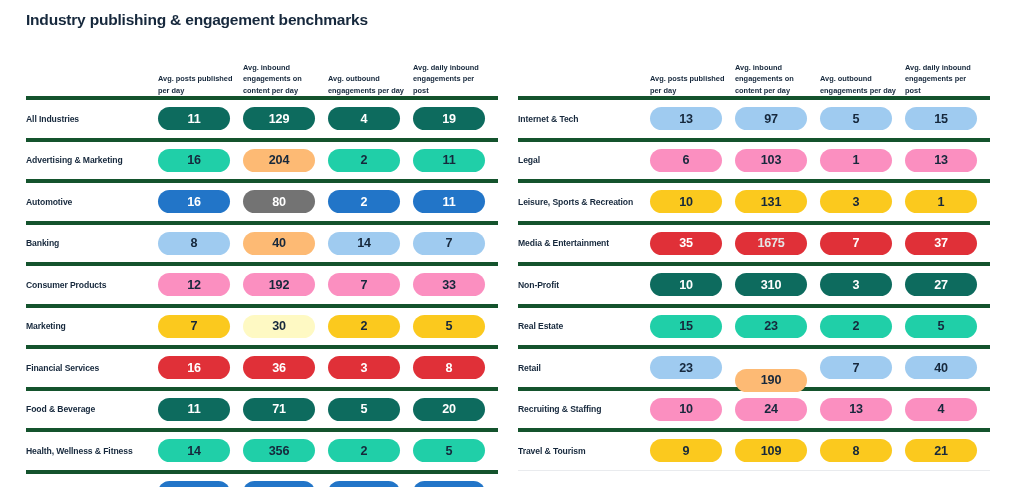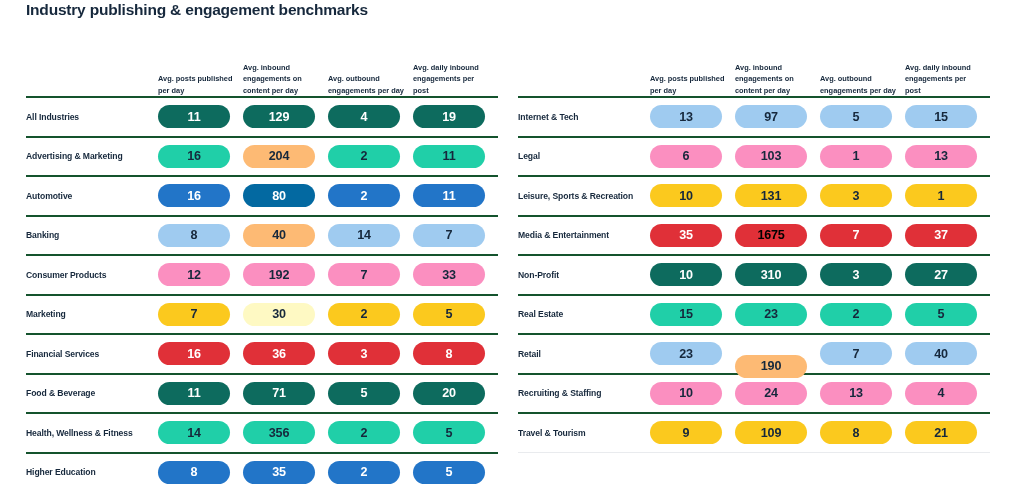--- a/index.html
+++ b/index.html
@@ -12,21 +12,21 @@
     height: 487px;
     font-family: "Liberation Sans", sans-serif;
     color: #16283c;
     overflow: hidden;
     position: relative;
   }
 
   #page-title {
     position: absolute;
     left: 26px;
-    top: 1px;
+    top: 11px;
     font-size: 15.5px;
     font-weight: bold;
     letter-spacing: -0.2px;
     color: #16283c;
     white-space: nowrap;
   }
 
   .panel {
     position: absolute;
     top: 52px;
@@ -52,21 +52,21 @@
     color: #16283c;
     padding-right: 8px;
     box-sizing: border-box;
   }
 
   
   .row {
     display: flex;
     align-items: center;
     height: 37.5px;
-    border-top: 2px solid #14532d;
+    border-top: 4px solid #14532d;
   }
   .row.last { border-bottom: 1px solid #e9ebee; }
 
   .row-label {
     width: 132px;
     flex: 0 0 132px;
     font-size: 8.6px;
     font-weight: bold;
     color: #16283c;
     letter-spacing: -0.1px;
@@ -133,21 +133,21 @@
         <div class="cell">
           <div class="pill" style="background: rgb(32, 207, 168); color: rgb(22, 40, 60);">11</div>
         </div>
       </div>
       <div class="row">
         <div class="row-label">Automotive</div>
         <div class="cell">
           <div class="pill" style="background: rgb(34, 117, 200); color: rgb(255, 255, 255);">16</div>
         </div>
         <div class="cell">
-          <div class="pill" style="background: #0369a1; color: rgb(255, 255, 255);">80</div>
+          <div class="pill" style="background: #737373; color: rgb(255, 255, 255);">80</div>
         </div>
         <div class="cell">
           <div class="pill" style="background: rgb(34, 117, 200); color: rgb(255, 255, 255);">2</div>
         </div>
         <div class="cell">
           <div class="pill" style="background: rgb(34, 117, 200); color: rgb(255, 255, 255);">11</div>
         </div>
       </div>
       <div class="row">
         <div class="row-label">Banking</div>
@@ -310,21 +310,21 @@
         <div class="cell">
           <div class="pill" style="background: rgb(251, 201, 30); color: rgb(22, 40, 60);">1</div>
         </div>
       </div>
       <div class="row">
         <div class="row-label">Media &amp; Entertainment</div>
         <div class="cell">
           <div class="pill" style="background: rgb(224, 48, 56); color: rgb(255, 255, 255);">35</div>
         </div>
         <div class="cell">
-          <div class="pill" style="background: rgb(224, 48, 56); color: #000000;">1675</div>
+          <div class="pill" style="background: rgb(224, 48, 56); color: #e5e5e5;">1675</div>
         </div>
         <div class="cell">
           <div class="pill" style="background: rgb(224, 48, 56); color: rgb(255, 255, 255);">7</div>
         </div>
         <div class="cell">
           <div class="pill" style="background: rgb(224, 48, 56); color: rgb(255, 255, 255);">37</div>
         </div>
       </div>
       <div class="row">
         <div class="row-label">Non-Profit</div>

